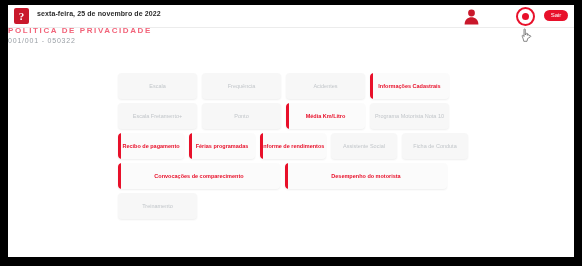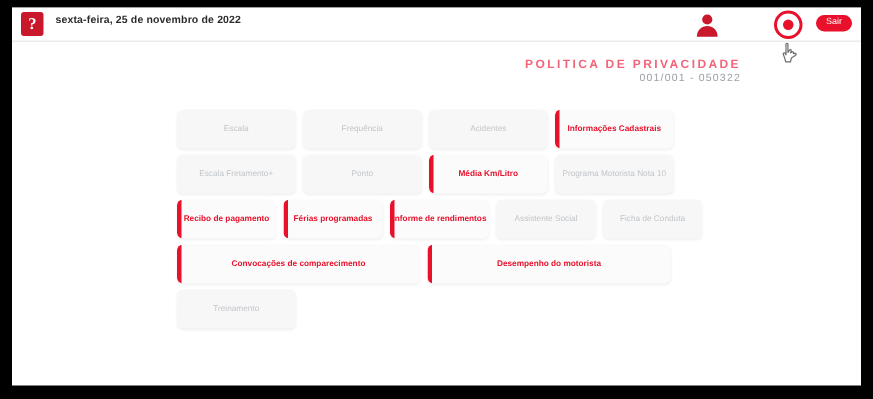--- a/index.html
+++ b/index.html
@@ -100,23 +100,23 @@
   .cursor-pointer {
     position: absolute;
     left: 513px; top: 23px;
     width: 13px; height: 15px;
     pointer-events: none;
   }
 
   
   #page-title-block {
     position: absolute;
-    left: 0; top: 33px;
+    left: 0; top: 21px;
     width: 486px;
-    text-align: right;
+    text-align: left;
   }
   .page-title {
     font-size: 8px;
     font-weight: bold;
     color: #f2647a;
     letter-spacing: 1.6px;
     margin: 0;
   }
   .page-subtitle {
     font-size: 7px;

